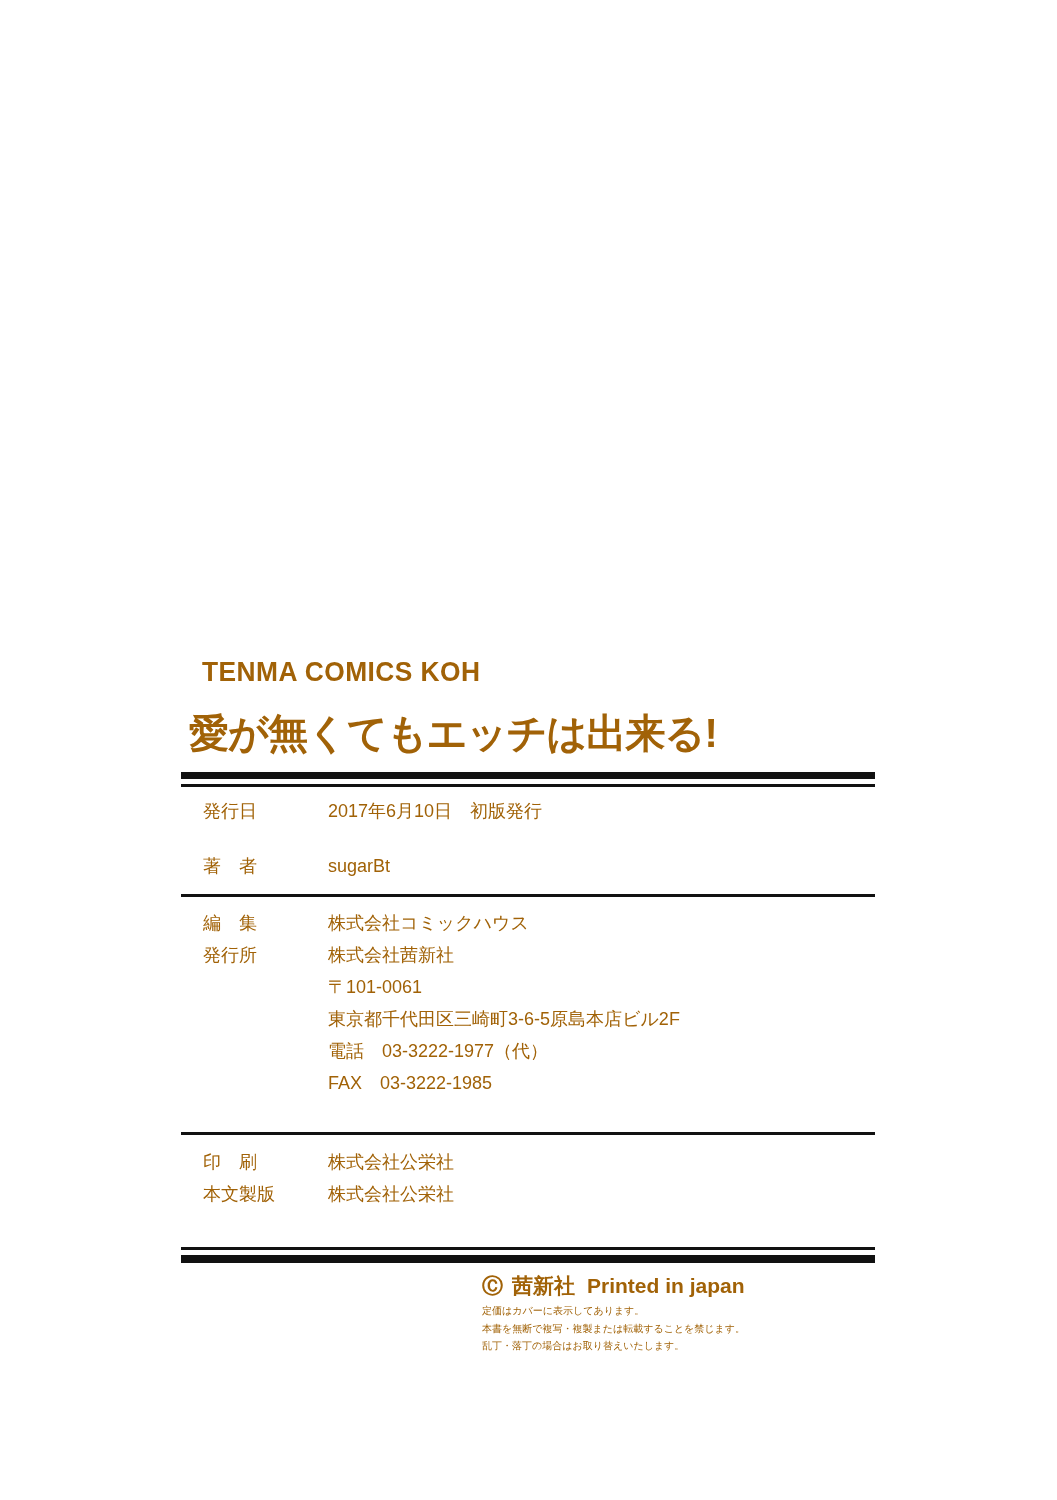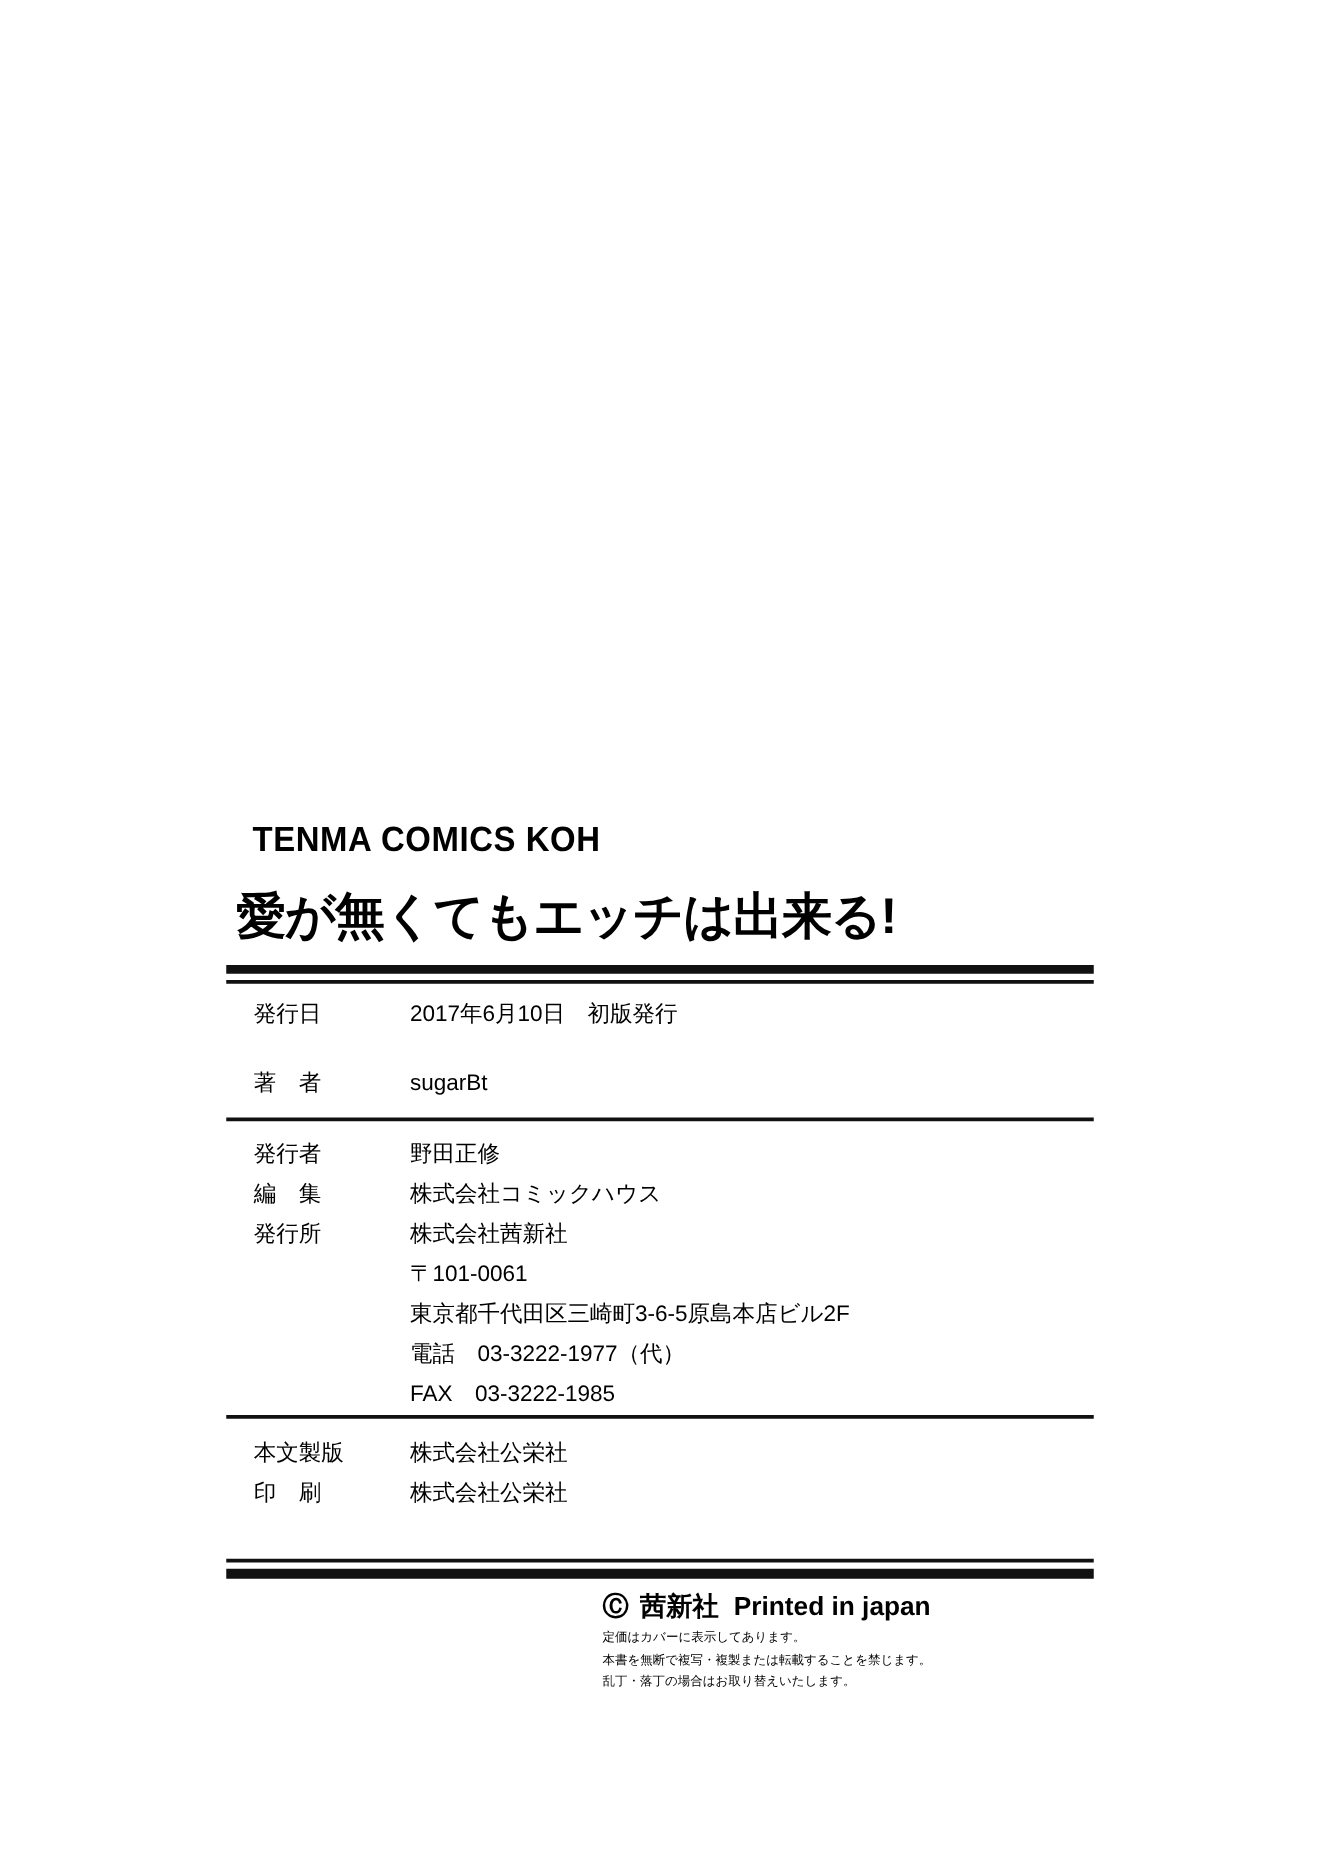--- a/index.html
+++ b/index.html
@@ -1,21 +1,21 @@
 <!DOCTYPE html>
 <html><head>
 <meta charset="utf-8">
 <style>
   html, body { margin: 0; padding: 0; background: #ffffff; }
   .page {
     position: relative;
     width: 1057px;
     height: 1500px;
     background: #ffffff;
-    color: #000000;
+    color: #a16207;
     font-family: "Liberation Sans", "DejaVu Sans", sans-serif;
     overflow: hidden;
   }
   .series {
     position: absolute;
     left: 202px;
     top: 656px;
     font-size: 28px;
     font-weight: bold;
     letter-spacing: 0.5px;
@@ -112,23 +112,20 @@
     </div>
     <div class="row">
       <span class="label">著　者</span><span class="value">sugarBt</span>
     </div>
   </div>
 
   <div class="rule rule-c"></div>
 
   <div class="sec sec2">
     <div class="row">
-      <span class="label">発行者</span><span class="value">野田正修</span>
-    </div>
-    <div class="row">
       <span class="label">編　集</span><span class="value">株式会社コミックハウス</span>
     </div>
     <div class="row">
       <span class="label">発行所</span><span class="value">株式会社茜新社</span>
     </div>
     <div class="row">
       <span class="label"></span><span class="value">〒101-0061</span>
     </div>
     <div class="row">
       <span class="label"></span><span class="value">東京都千代田区三崎町3-6-5原島本店ビル2F</span>
@@ -138,24 +135,24 @@
     </div>
     <div class="row">
       <span class="label"></span><span class="value">FAX　03-3222-1985</span>
     </div>
   </div>
 
   <div class="rule rule-d"></div>
 
   <div class="sec sec3">
     <div class="row">
-      <span class="label">本文製版</span><span class="value">株式会社公栄社</span>
+      <span class="label">印　刷</span><span class="value">株式会社公栄社</span>
     </div>
     <div class="row">
-      <span class="label">印　刷</span><span class="value">株式会社公栄社</span>
+      <span class="label">本文製版</span><span class="value">株式会社公栄社</span>
     </div>
   </div>
 
   <div class="rule rule-e"></div>
   <div class="rule rule-f"></div>
 
 
   <div class="footer-right">
     <div class="fr-heading">
       <span class="mark">Ⓒ</span><span class="publisher">茜新社</span><span>Printed in japan</span>

